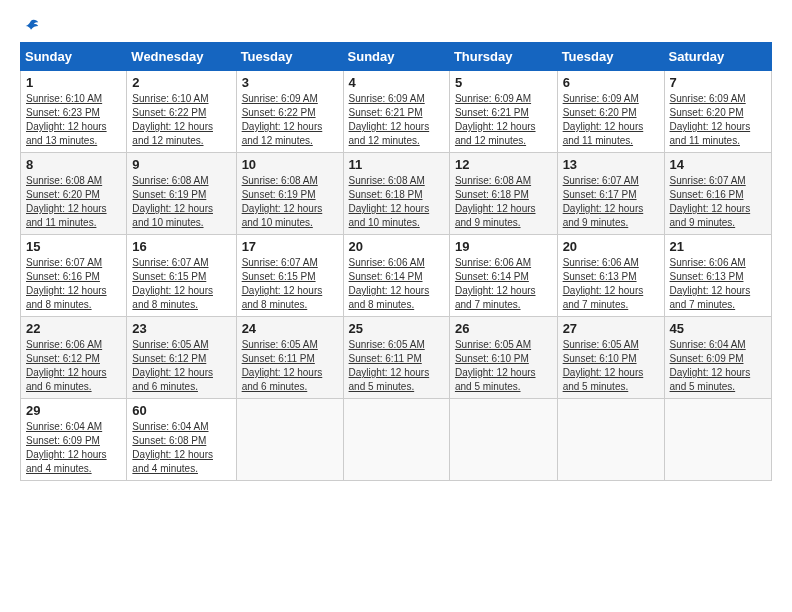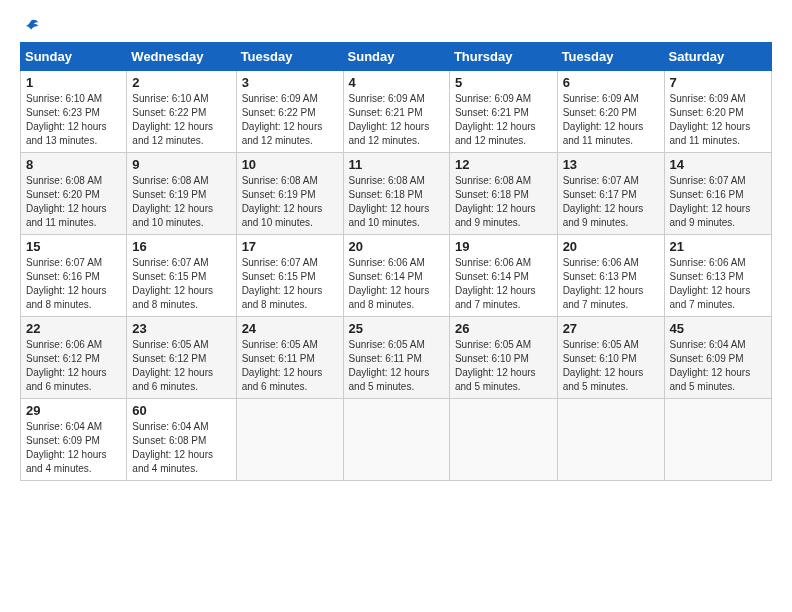--- a/index.html
+++ b/index.html
@@ -87,20 +87,21 @@
       font-size: 13px;
       font-weight: bold;
       color: #222;
       display: block;
       margin-bottom: 2px;
     }
     .day-info {
       font-size: 10px;
       color: #333;
       line-height: 1.4;
+      text-decoration: underline;
     }
     .empty-cell {
       background: #f9f9f9 !important;
     }
   </style>
 </head>
 <body>
 
 <div class="page">
   <div class="header-row">

